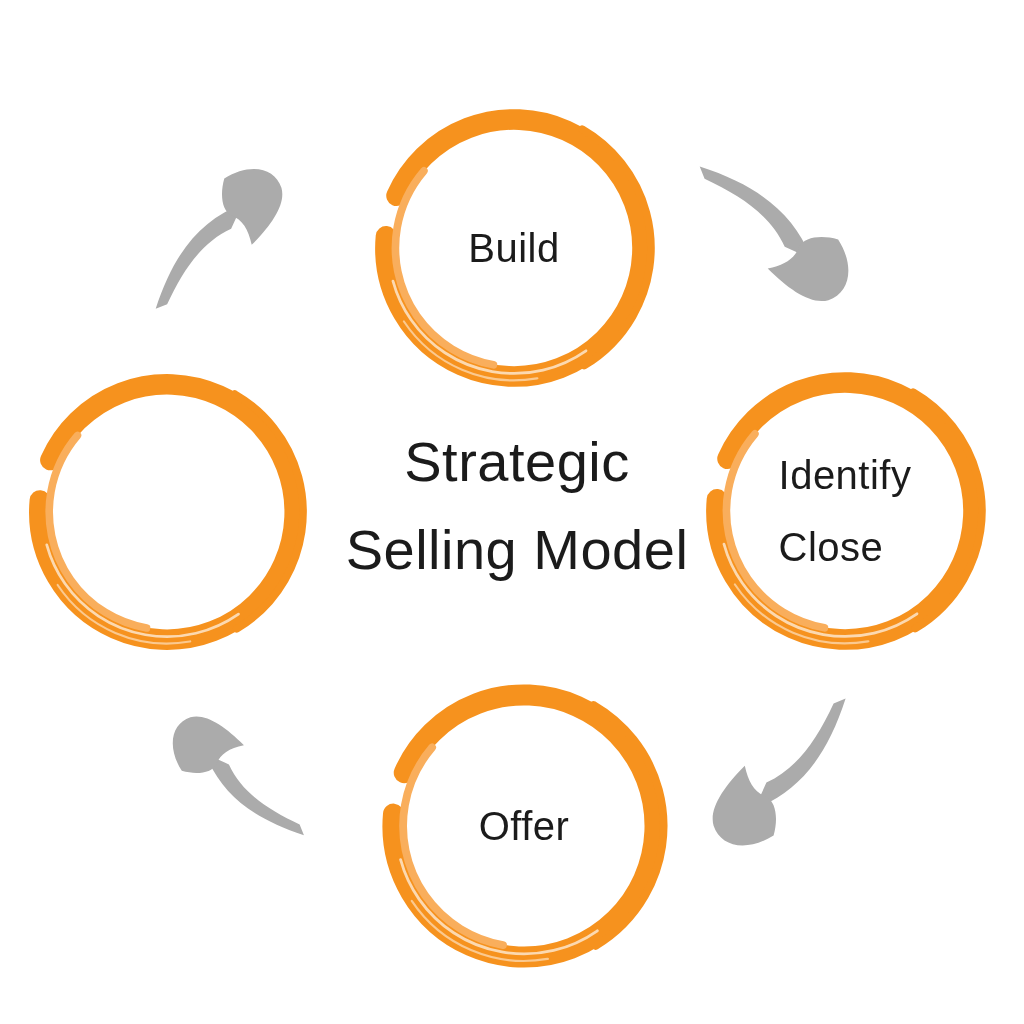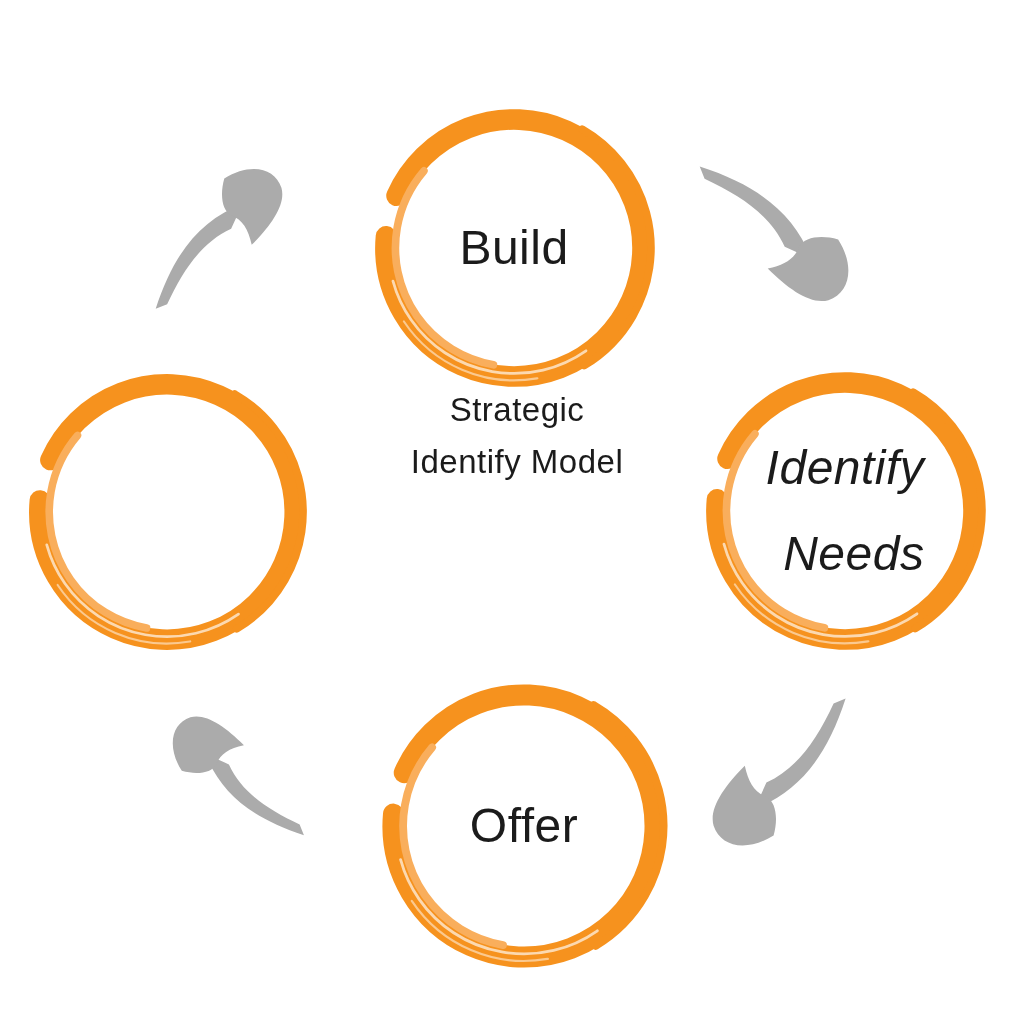--- a/index.html
+++ b/index.html
@@ -12,35 +12,35 @@
   }
   .node{
     position:absolute;
     display:flex;align-items:center;justify-content:center;
   }
   .node .ring{
     position:absolute;left:0;top:0;width:100%;height:100%;
   }
   .node-label{
     position:relative;
-    text-align:right;
-    font-size:48px;
+    text-align:left;
+    font-size:40px;
     line-height:1.8;
     color:var(--text-color,#1e1e1e);
     letter-spacing:0.5px;
   }
   .node-label span{display:block;}
   .node-top   {left:358px;top: 95px;width:312px;height:306px;}
-  .node-right {left:690px;top:358px;width:310px;height:306px;font-style:italic;}
+  .node-right {left:690px;top:358px;width:310px;height:306px;}
   .node-bottom{left:360px;top:670px;width:328px;height:312px;}
   .node-left  {left: 14px;top:360px;width:306px;height:304px;}
   .center-title{
-    position:absolute;left:252px;top:384px;width:530px;
+    position:absolute;left:252px;top:418px;width:530px;
     text-align:center;
-    font-size:33px;
+    font-size:56px;
     line-height:1.58;
     color:var(--text-color,#141414);
     letter-spacing:0.5px;
   }
   .center-title span{display:block;}
   .arrow{position:absolute;}
   .arrow svg{width:100%;height:100%;display:block;}
   .arrow-top-left    {left:132px;top:158px;width:180px;height:160px;}
   .arrow-top-right   {left:690px;top:152px;width:170px;height:170px;}
   .arrow-top-right svg   {transform:rotate(90deg);}
@@ -82,42 +82,42 @@
       <span>Build</span>
     </div>
   </div>
 
   <div class="node node-right">
     <svg class="ring" viewBox="0 0 200 200">
         <use href="#brush-ring"></use>
       </svg>
     <div class="node-label">
       <span>Identify</span>
-      <span>Needs</span>
+      <span>Close</span>
     </div>
   </div>
 
   <div class="node node-bottom">
     <svg class="ring" viewBox="0 0 200 200">
         <use href="#brush-ring"></use>
       </svg>
     <div class="node-label">
       <span>Offer</span>
     </div>
   </div>
 
   <div class="node node-left">
     <svg class="ring" viewBox="0 0 200 200">
         <use href="#brush-ring"></use>
       </svg>
   </div>
 
   <div class="center-title">
     <span>Strategic</span>
-    <span>Identify Model</span>
+    <span>Selling Model</span>
   </div>
 
   <div class="arrow arrow-top-left">
     <svg viewBox="0 0 140 140">
         <use href="#swoosh-arrow"></use>
       </svg>
   </div>
   <div class="arrow arrow-top-right">
     <svg viewBox="0 0 140 140">
         <use href="#swoosh-arrow"></use>

